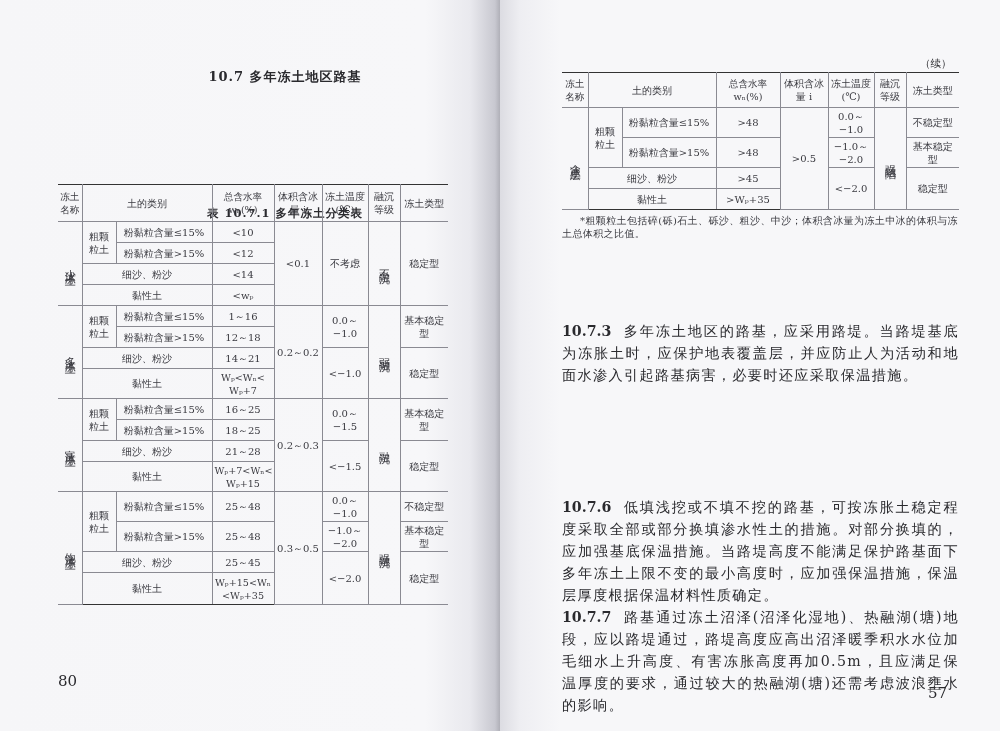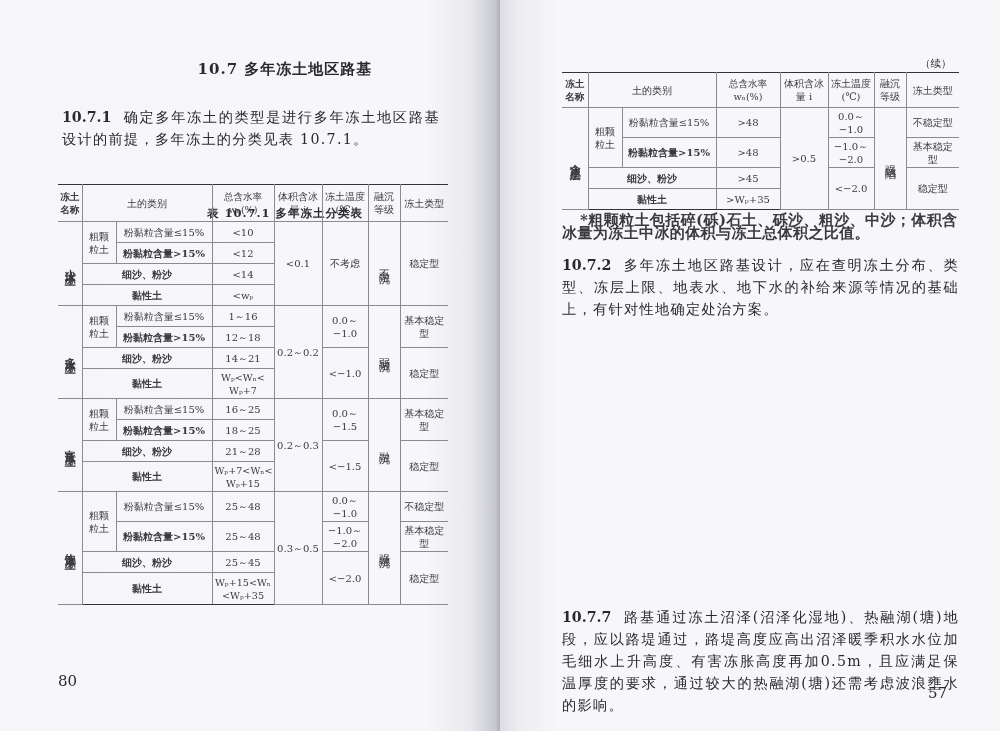--- a/index.html
+++ b/index.html
@@ -1,45 +1,42 @@
 <!DOCTYPE html>
 <html><head>
 <meta charset="utf-8">
 <style>
   html,body{margin:0;padding:0;}
   body{width:1000px;height:731px;position:relative;overflow:hidden;background:#f4f4f6;font-family:"DejaVu Serif","Liberation Serif",serif;color:#2a2a2e;}
   .page{position:absolute;top:0;height:731px;background:#f7f7f9;}
   .page-left{left:0;width:500px;background:linear-gradient(to right,#f6f6f8 0%,#f7f7f9 85%,#e9e9ee 94%,#c8c8d0 99%,#b0b0b8 100%);}
   .page-right{left:500px;width:500px;background:linear-gradient(to right,#dcdce2 0%,#eeeef2 4%,#f7f7f9 12%,#f7f7f9 100%);}
   .abs{position:absolute;}
-  .sec-title{left:155px;top:60px;width:260px;text-align:center;font-size:15px;font-weight:bold;letter-spacing:1px;}
+  .sec-title{left:155px;top:68px;width:260px;text-align:center;font-size:13px;font-weight:bold;letter-spacing:1px;}
   .para{font-size:14.2px;line-height:22px;letter-spacing:1.3px;text-align:justify;}
   .para .num{font-weight:bold;margin-right:12px;letter-spacing:0;}
   .tbl-caption{left:150px;top:162px;width:270px;text-align:center;font-size:11.5px;font-weight:bold;letter-spacing:1px;margin-top:44px;}
   table.ft{border-collapse:collapse;font-size:10px;color:#3a3a40;table-layout:fixed;}
   table.ft td{border:1px solid #8a8a92;text-align:center;vertical-align:middle;padding:0 2px;line-height:13px;}
   table.ft tr:first-child td{border-top:1.6px solid #333;}
   table.ft tr:last-child td{border-bottom:1.6px solid #333;}
-  table.ft td:first-child{border-left:none;font-weight:bold;}
+  table.ft td:first-child{border-left:none;}
   table.ft td:last-child{border-right:none;}
   .vtext{writing-mode:vertical-rl;letter-spacing:2px;font-size:11px;margin:auto;}
   .small{font-size:9.6px;}
   .pageno{font-size:15px;}
-  .footnote{font-size:15px;line-height:13px;letter-spacing:0.4px;color:#3a3a40;font-weight:bold;}
+  .footnote{font-size:10px;line-height:13px;letter-spacing:0.4px;color:#3a3a40;}
   .cont{font-size:10.5px;}
 </style>
 </head>
 <body>
 
 <div class="page page-left">
   <div class="abs sec-title">10.7  多年冻土地区路基</div>
 
-  <div class="abs para" style="left:62px;top:106px;width:378px;">
-    <span class="num">10.7.1</span><span>确定多年冻土的类型是进行多年冻土地区路基设计的前提，多年冻土的分类见表 10.7.1。</span>
-  </div>
 
   <div class="abs tbl-caption">表 10.7.1  多年冻土分类表</div>
 
   <table class="ft abs" style="left:58px;top:184px;width:390px;">
     <colgroup>
       <col style="width:24px">
         <col style="width:34px">
         <col style="width:96px">
         <col style="width:62px">
         <col style="width:48px">
@@ -231,21 +228,24 @@
     </tr>
     <tr style="height:21px">
       <td colspan="2">黏性土</td>
       <td>&gt;Wₚ+35</td>
     </tr>
   </tbody>
     </table>
 
   <div class="abs footnote" style="left:62px;top:214px;width:397px;text-indent:18px;">*粗颗粒土包括碎(砾)石土、砾沙、粗沙、中沙；体积含冰量为冻土中冰的体积与冻土总体积之比值。</div>
 
-  <div class="abs para" style="left:62px;top:254px;width:397px;">
-    <span class="num">10.7.2</span><span>多年冻土地区路基设计，应在查明冻土分布、类型、冻层上限、地表水、地下水的补给来源等情况的基础上，有针对性地确定处治方案。</span>
+  <div class="abs para" style="left:62px;top:320px;width:397px;">
+    <span class="num">10.7.3</span><span>多年冻土地区的路基，应采用路堤。当路堤基底为冻胀土时，应保护地表覆盖层，并应防止人为活动和地面水渗入引起路基病害，必要时还应采取保温措施。</span>
+  </div>
+  <div class="abs para" style="left:62px;top:496px;width:397px;">
+    <span class="num">10.7.6</span><span>低填浅挖或不填不挖的路基，可按冻胀土稳定程度采取全部或部分换填渗水性土的措施。对部分换填的，应加强基底保温措施。当路堤高度不能满足保护路基面下多年冻土上限不变的最小高度时，应加强保温措施，保温层厚度根据保温材料性质确定。</span>
   </div>
   <div class="abs para" style="left:62px;top:606px;width:397px;">
     <span class="num">10.7.7</span><span>路基通过冻土沼泽(沼泽化湿地)、热融湖(塘)地段，应以路堤通过，路堤高度应高出沼泽暖季积水水位加毛细水上升高度、有害冻胀高度再加0.5m，且应满足保温厚度的要求，通过较大的热融湖(塘)还需考虑波浪壅水的影响。</span>
   </div>
 
   <div class="abs pageno" style="left:428px;top:684px;text-align:center;">57</div>
 </div>
 
 </body></html>

